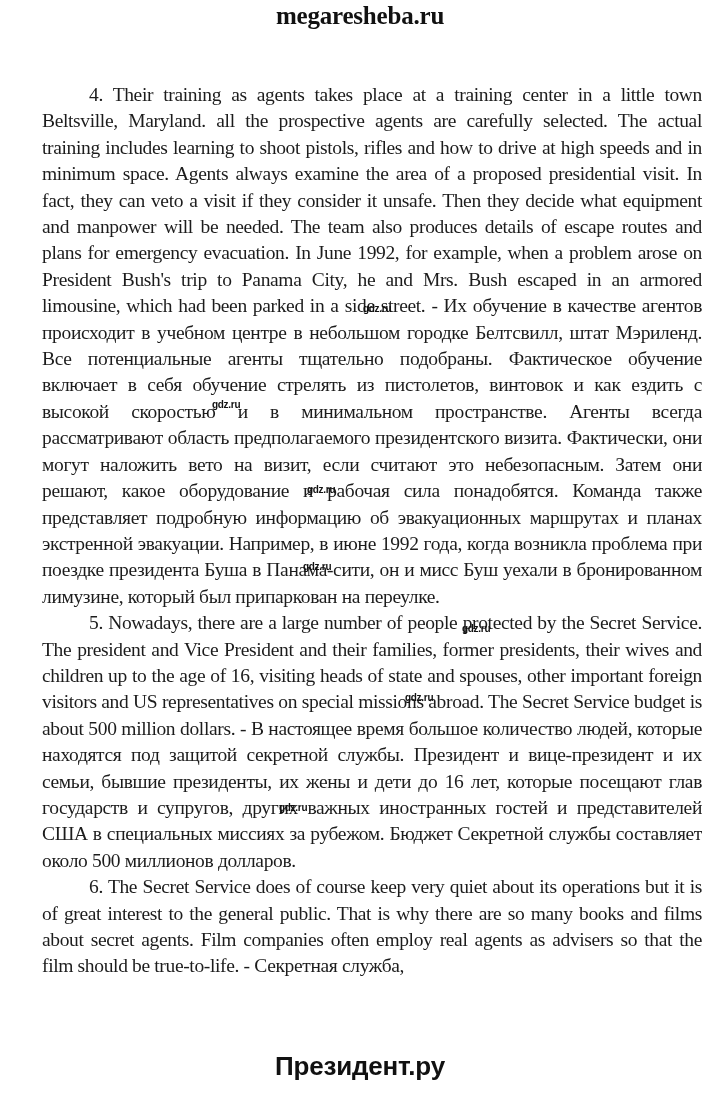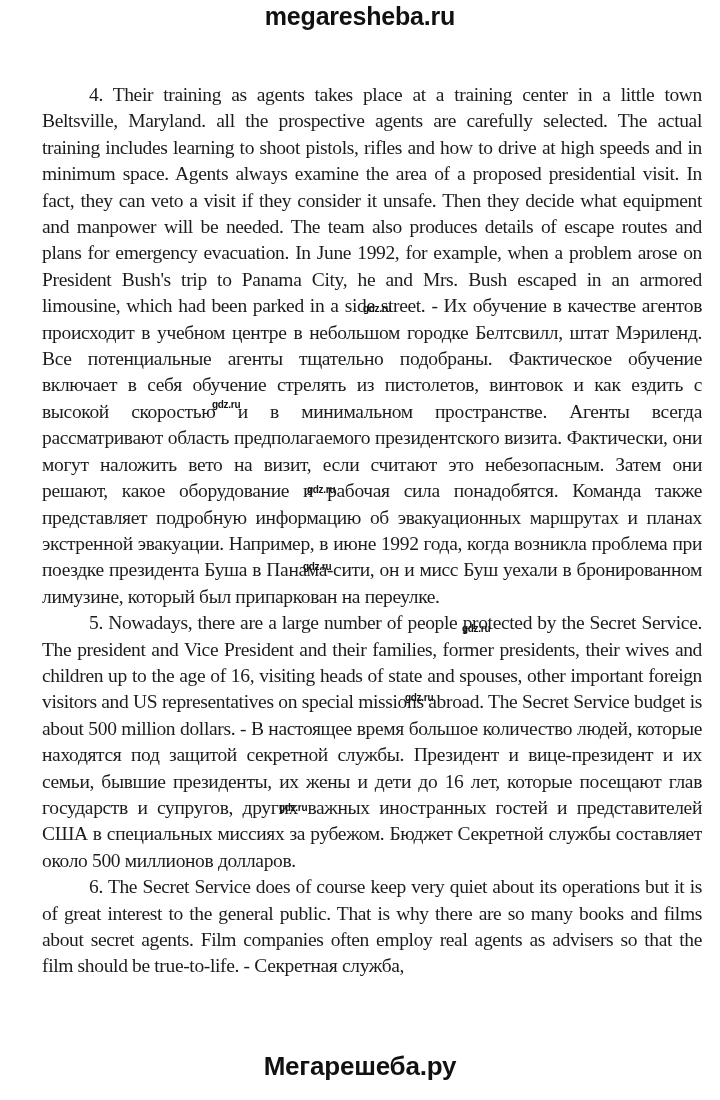--- a/index.html
+++ b/index.html
@@ -13,21 +13,21 @@
       position: relative;
       overflow: hidden;
       color: #1a1a1a;
     }
     .site-header {
       position: absolute;
       top: 0;
       left: 0;
       width: 720px;
       text-align: center;
-      font-family: Liberation Sans, sans-serif;
+      font-family: Liberation Serif, serif;
       font-weight: bold;
       font-size: 25px;
       line-height: 30px;
       padding-top: 1px;
       color: #111;
       letter-spacing: -0.2px;
     }
     .site-footer {
       position: absolute;
       top: 1050px;
@@ -82,13 +82,13 @@
 </div>
 
 <span class="watermark" style="left:363px; top:302px;">gdz.ru</span>
 <span class="watermark" style="left:212px; top:398px;">gdz.ru</span>
 <span class="watermark" style="left:307px; top:483px;">gdz.ru</span>
 <span class="watermark" style="left:303px; top:560px;">gdz.ru</span>
 <span class="watermark" style="left:462px; top:622px;">gdz.ru</span>
 <span class="watermark" style="left:405px; top:691px;">gdz.ru</span>
 <span class="watermark" style="left:279px; top:801px;">gdz.ru</span>
 
-<div class="site-footer">Мегарешеба.ру</div>
+<div class="site-footer">Президент.ру</div>
 
 </body></html>

